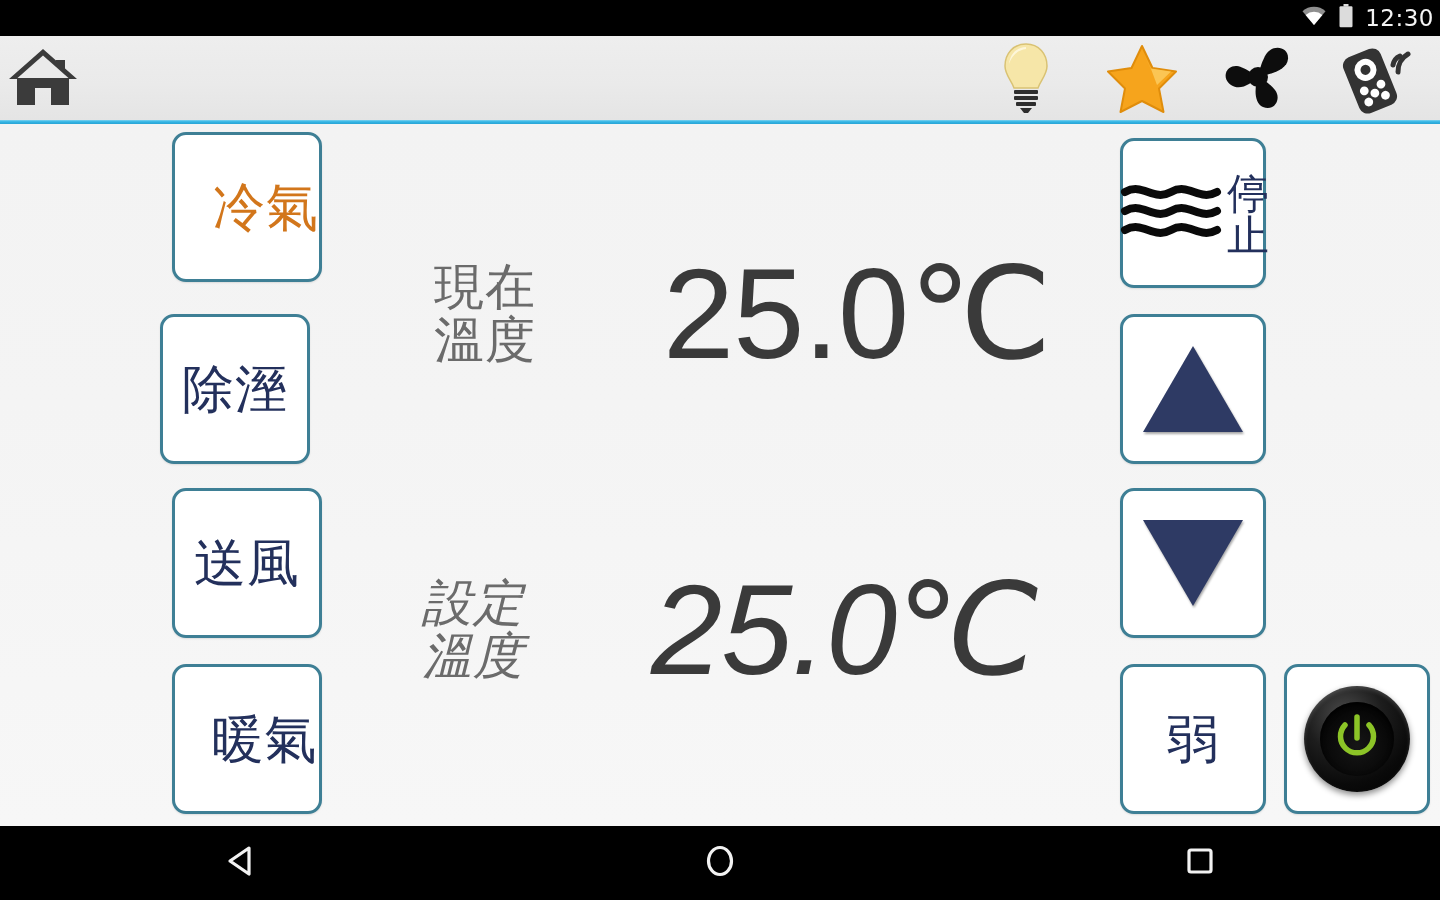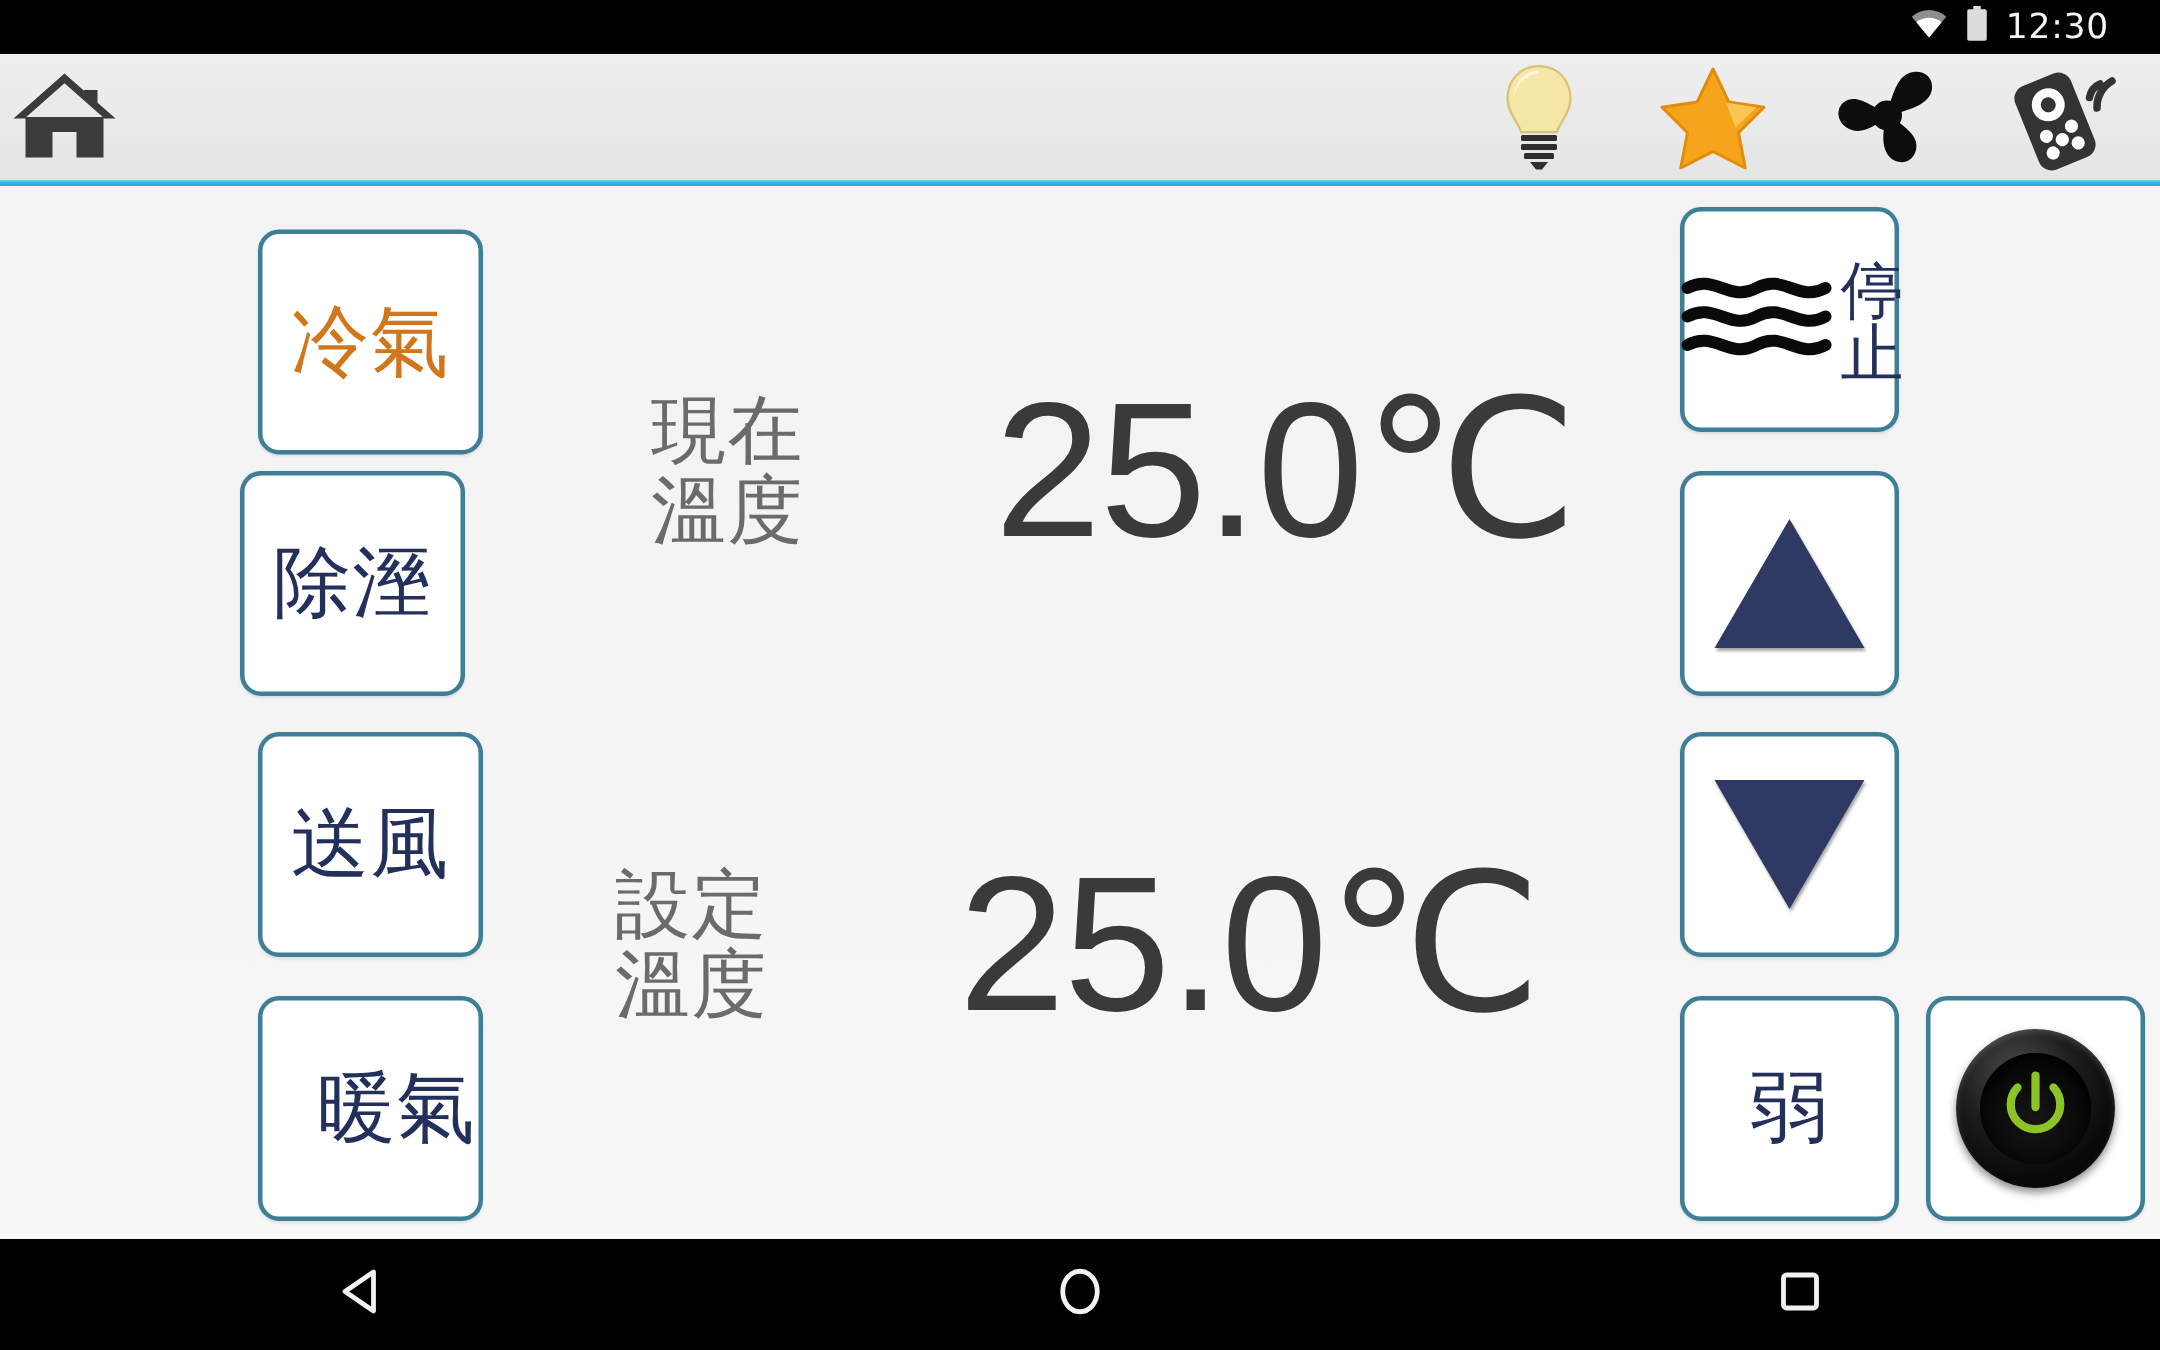--- a/index.html
+++ b/index.html
@@ -7,21 +7,21 @@
     width:1440px; height:900px; overflow:hidden;
     background:#ffffff;
     font-family:"DejaVu Sans","Liberation Sans",sans-serif;
   }
   #screen{ position:relative; width:1440px; height:900px; }
 
   
   .statusbar{
     position:absolute; left:0; top:0; width:1440px; height:36px;
     background:#000; display:flex; align-items:center; justify-content:flex-end;
-    padding-right:34px; gap:11px;
+    padding-right:6px; gap:11px;
   }
   .sb-clock{ color:#f4f4f4; font-size:23px; letter-spacing:.5px;
              font-family:"DejaVu Sans","Liberation Sans",sans-serif; line-height:1; }
   .sb-icon{ display:block; }
 
   
   .appbar{
     position:absolute; left:0; top:36px; width:1440px; height:88px;
     background:linear-gradient(to bottom,#eeeeee 0%,#eaeaea 55%,#e4e4e4 100%);
     display:flex; align-items:center;
@@ -69,39 +69,39 @@
     box-shadow:0 1px 2px rgba(0,0,0,.10);
     cursor:pointer;
   }
   .pbtn-label{
     font-size:52px; line-height:1; color:#23305c; letter-spacing:1px;
     font-family:"DejaVu Sans","Liberation Sans",sans-serif; font-weight:400;
   }
   .pbtn-label.active{ color:#d2761b; }
 
   
-  .mode0{ left:172px; top:29px;  width:150px; height:150px; }
+  .mode0{ left:172px; top:8px;  width:150px; height:150px;justify-content:flex-end; }
   .mode1{ left:160px; top:190px; width:150px; height:150px; }
   .mode2{ left:172px; top:364px; width:150px; height:150px;align-items:center; }
   .mode3{ left:172px; top:540px; width:150px; height:150px;padding-left:35px; }
 
   
   .readout{ position:absolute; display:flex; align-items:center;gap:14px; }
   .readout-label{
     font-size:50px; line-height:1.06; color:#6b6b6b; letter-spacing:1px;
     text-align:left; width:130px;
     font-family:"DejaVu Sans","Liberation Sans",sans-serif;
   }
   .readout-value{
     font-size:128px; line-height:1; color:#3a3a3a; letter-spacing:-1px;
     margin-left:85px; white-space:nowrap;
     font-family:"Liberation Sans","DejaVu Sans",sans-serif; font-weight:400;
   }
   .ro-now{ left:434px; top:126px; }
-  .ro-set{ left:410px; top:442px; }
+  .ro-set{ left:422px; top:442px;font-style:italic; }
 
   
   .ctl-stop{ left:1120px; top:14px;  width:146px; height:150px; flex-direction:row; gap:2px; }
   .ctl-up{   left:1120px; top:190px; width:146px; height:150px; }
   .ctl-down{ left:1120px; top:364px; width:146px; height:150px; }
   .ctl-fan{  left:1120px; top:540px; width:146px; height:150px; }
   .ctl-power{left:1284px; top:540px; width:146px; height:150px; }
 
   .stop-label{ font-size:42px; line-height:1; color:#23305c; margin-top:4px;
                font-family:"DejaVu Sans","Liberation Sans",sans-serif; }

